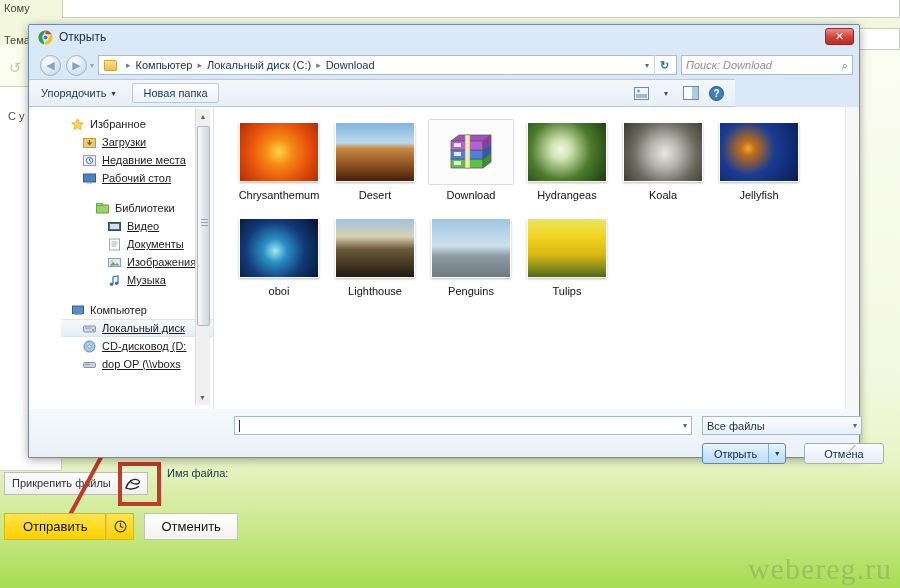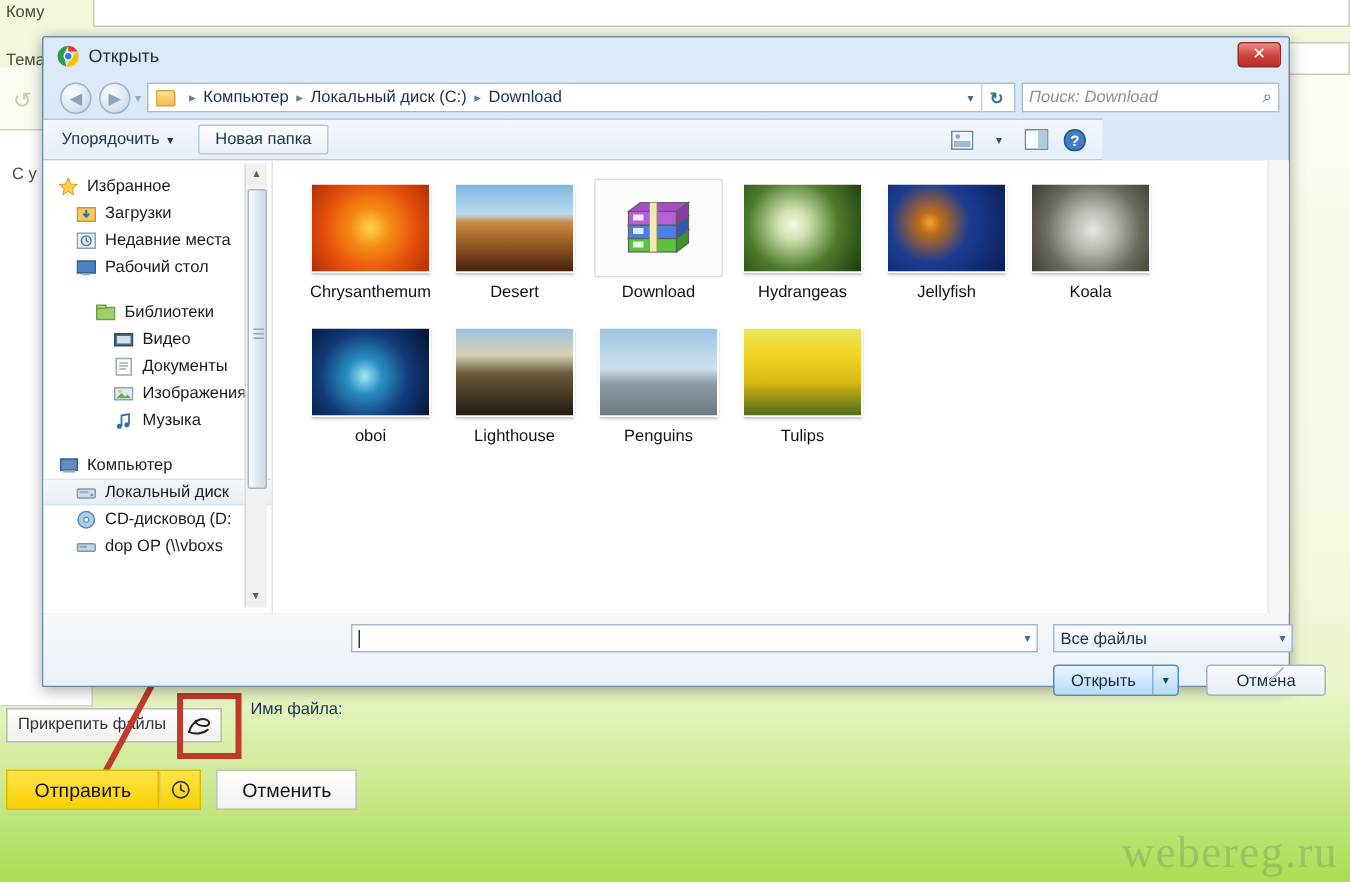--- a/index.html
+++ b/index.html
@@ -144,28 +144,28 @@
     font-size:11px; color:#18354f; padding:3px 10px; margin-left:10px;
     border:1px solid #b9c9d8; border-radius:2px;
     background:linear-gradient(to bottom,#fdfeff,#eaf1f8);
   }
   .tb-right { margin-left:auto; display:flex; align-items:center; gap:3px; padding-right:8px; }
   .tb-ico { width:22px; height:20px; display:flex; align-items:center; justify-content:center; }
 
   
   .content {
     position:absolute; left:0; top:82px; width:830px; height:302px;
-    background:#fff; display:flex;
+    background:#fff; display:flex;padding-left:32px;
   }
   .sidebar { width:152px; position:relative; padding-top:6px; overflow:hidden; }
   .tree-group { margin-top:2px; }
   .tree-row { display:flex; align-items:center; height:18px; padding-left:10px; gap:6px; }
   .tree-row.child { padding-left:22px; }
   .tree-row.sel { background:linear-gradient(to bottom,#f4f8fb,#e6eef5); border-top:1px solid #dbe6ef; border-bottom:1px solid #dbe6ef;align-items:center; }
-  .tree-label { font-size:11px; color:#1b1b1b; white-space:nowrap; }
+  .tree-label { font-size:11px; color:#1b1b1b; white-space:nowrap;text-decoration:underline; }
   .tree-group-label { font-size:11px; color:#1b1b1b; font-weight:normal; }
 
   .sb-track {
     position:absolute; left:134px; top:2px; width:15px; height:296px;
     background:#f0f0f0; border-left:1px solid #dcdcdc;
   }
   .sb-arrow { height:15px; display:flex; align-items:center; justify-content:center; font-size:7px; color:#606060; }
   .sb-thumb {
     position:absolute; left:1px; top:17px; width:13px; height:200px;
     background:linear-gradient(to right,#fdfdfd,#dfe7ee 50%,#cfd9e3);
@@ -514,30 +514,30 @@
 
         <div class="cell">
           <div class="thumb-wrap">
             <div class="thumb" style="background:radial-gradient(circle at 42% 46%, #f3f7e4 0%, #cfe2b0 18%, #4d7a2c 55%, #1c3a10 100%);"></div>
           </div>
           <div class="fname">Hydrangeas</div>
         </div>
 
         <div class="cell">
           <div class="thumb-wrap">
+            <div class="thumb" style="background:radial-gradient(circle at 52% 52%, #e9e7e2 0%, #b6b3ad 30%, #6d6a60 62%, #3a3a2e 100%);"></div>
+          </div>
+          <div class="fname">Koala</div>
+        </div>
+
+        <div class="cell">
+          <div class="thumb-wrap">
             <div class="thumb" style="background:radial-gradient(circle at 36% 44%, #f0a830 0%, #c06c18 12%, #1a3c92 45%, #0a1d57 100%);"></div>
           </div>
           <div class="fname">Jellyfish</div>
-        </div>
-
-        <div class="cell">
-          <div class="thumb-wrap">
-            <div class="thumb" style="background:radial-gradient(circle at 52% 52%, #e9e7e2 0%, #b6b3ad 30%, #6d6a60 62%, #3a3a2e 100%);"></div>
-          </div>
-          <div class="fname">Koala</div>
         </div>
 
         <div class="cell">
           <div class="thumb-wrap">
             <div class="thumb" style="background:radial-gradient(circle at 45% 55%, #9fe8f5 0%, #2a8ec4 22%, #123a78 55%, #05102e 100%);"></div>
           </div>
           <div class="fname">oboi</div>
         </div>
 
         <div class="cell">

